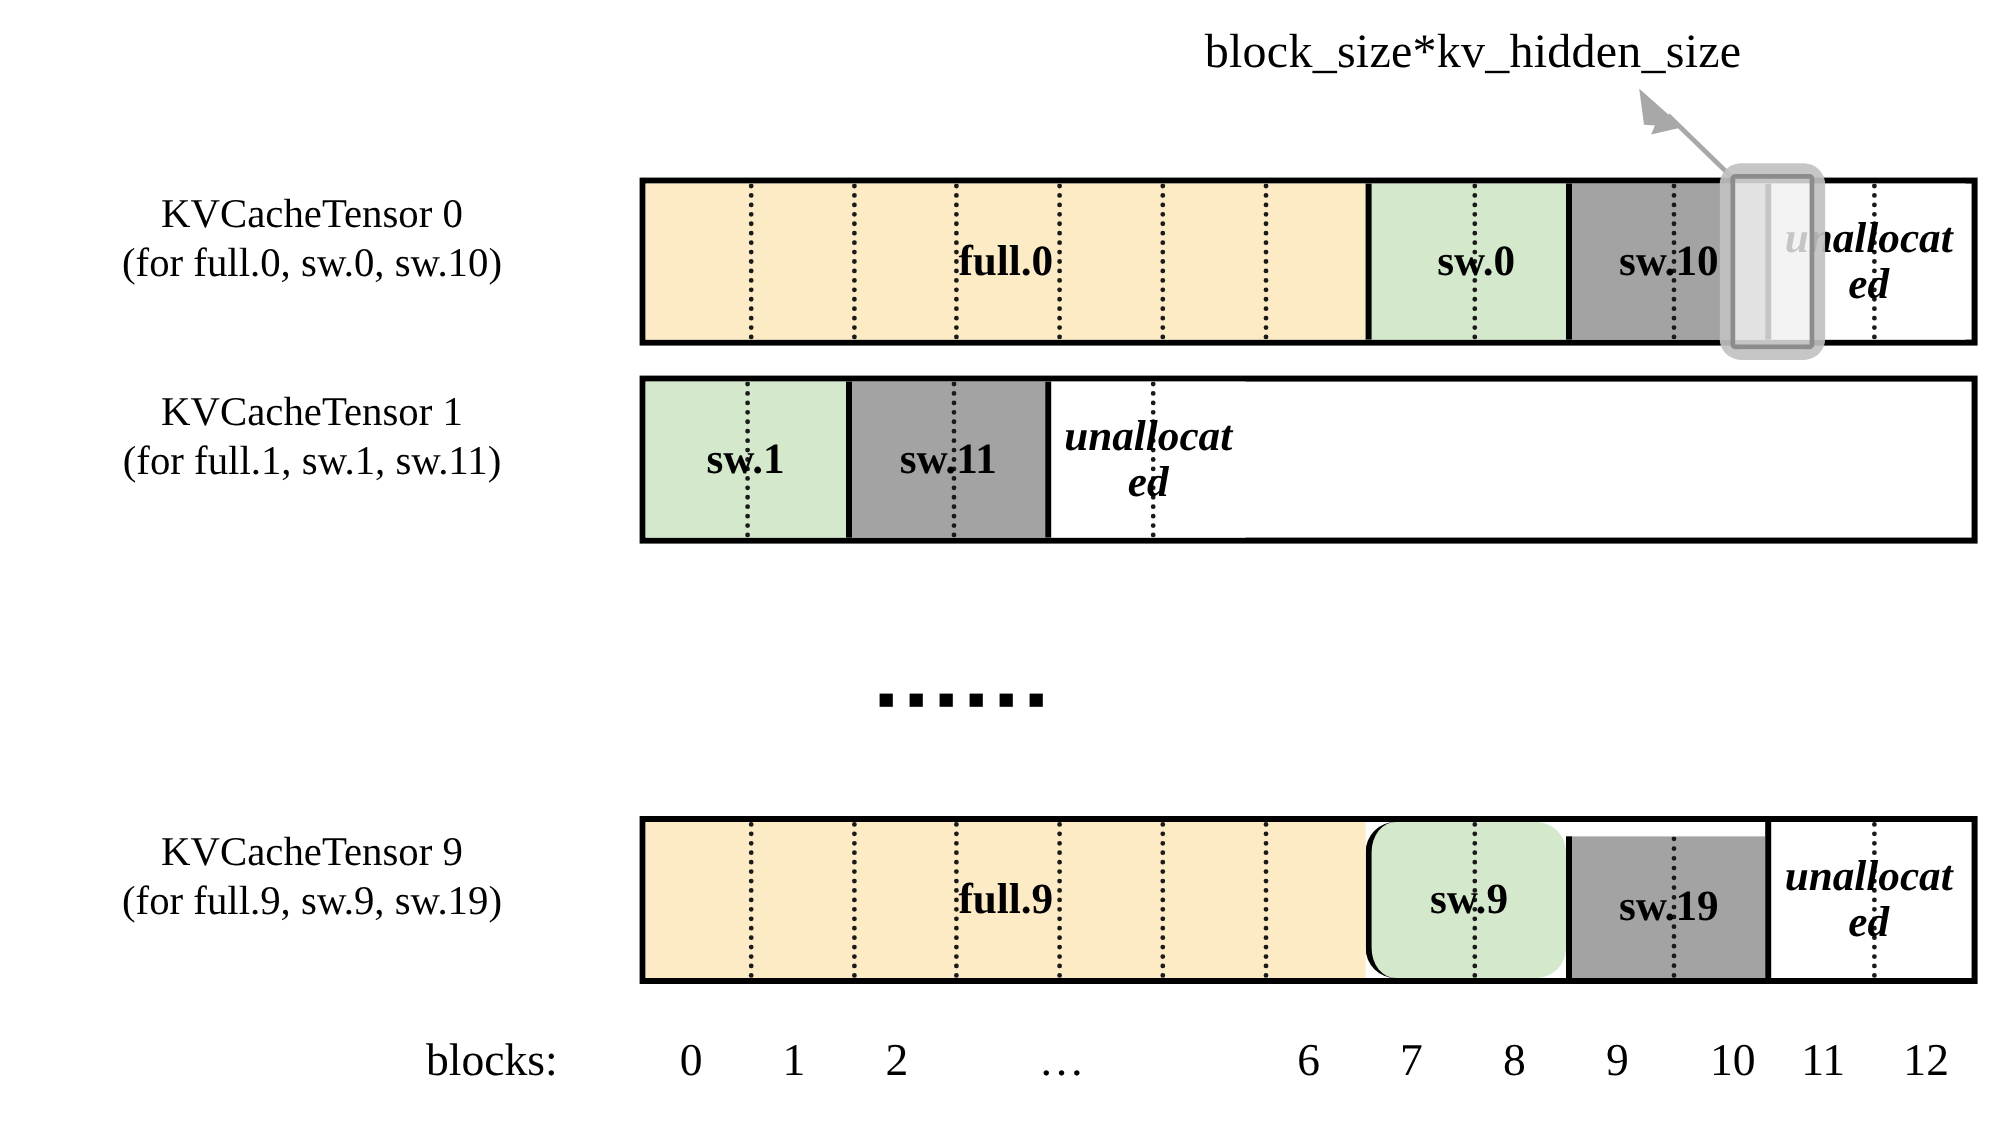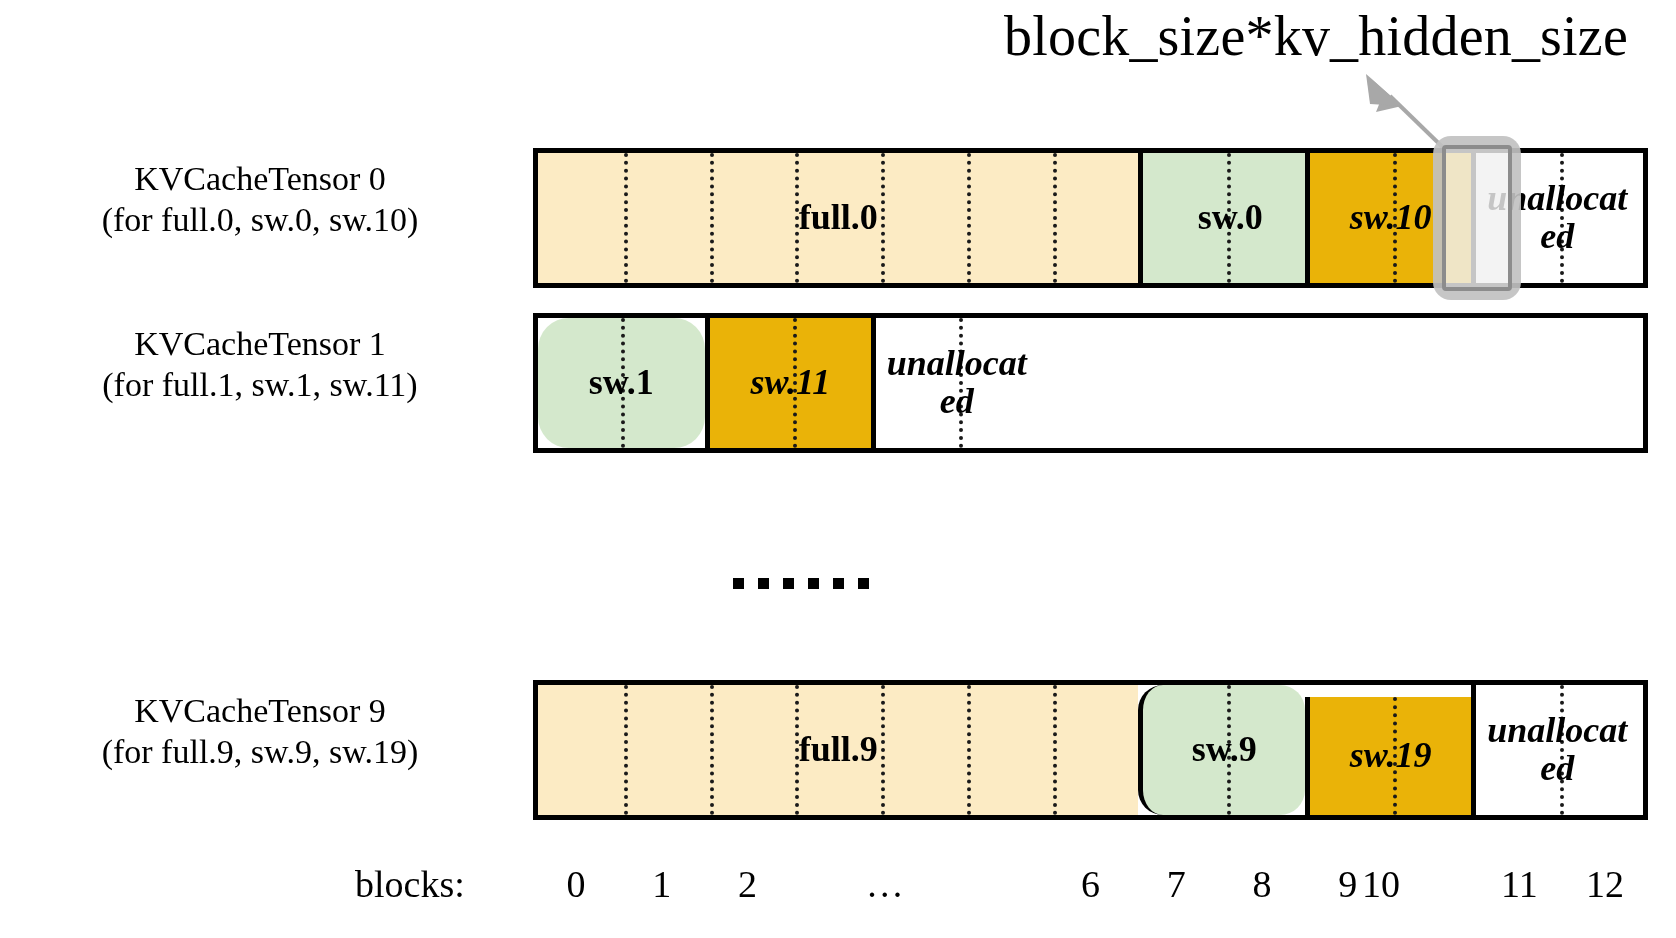--- a/index.html
+++ b/index.html
@@ -13,22 +13,22 @@
     position: relative;
     overflow: hidden;
     font-family: "Liberation Serif", "DejaVu Serif", serif;
     color: #000000;
   }
 
   
   #callout-label {
     position: absolute;
     left: 1004px;
-    top: 4px;
-    font-size: 56px;
+    top: 20px;
+    font-size: 40px;
     line-height: 1.15;
     white-space: nowrap;
     letter-spacing: 0.2px;
   }
 
   
   #callout-arrow {
     position: absolute;
     left: 1340px;
     top: 60px;
@@ -62,21 +62,21 @@
     font-weight: bold;
     font-size: 36px;
     line-height: 1.05;
     text-align: center;
     overflow: hidden;
   }
   .segment + .segment { border-left: 5px solid #000000; }
 
   .seg-full  { background: #FCEBC4; }
   .seg-sw-a  { background: #D4E8CC; }
-  .seg-sw-b  { background: #eab308; font-style: italic; }
+  .seg-sw-b  { background: #a3a3a3; }
   .seg-unalloc { background: #ffffff; font-style: italic; }
 
   .seg-label {
     position: relative;
     z-index: 2;
     padding: 0 4px;
     word-break: break-all;
   }
 
   
@@ -191,21 +191,21 @@
     <div class="segment seg-sw-b" style="width: 166.538px; flex: 0 0 auto;">
       <span class="block-divider" style="left: 83.2692px;"></span>
       <span class="seg-label">sw.10</span>
     </div>
     <div class="segment seg-unalloc" style="width: 166.538px; flex: 0 0 auto;">
       <span class="block-divider" style="left: 83.2692px;"></span>
       <span class="seg-label">unallocated</span>
     </div>
   </div>
 <div class="tensor-row" id="row-1">
-    <div class="segment seg-sw-a" style="width: 166.538px; flex: 0 0 auto; border-radius: 31px;">
+    <div class="segment seg-sw-a" style="width: 166.538px; flex: 0 0 auto;">
       <span class="block-divider" style="left: 83.2692px;"></span>
       <span class="seg-label">sw.1</span>
     </div>
     <div class="segment seg-sw-b" style="width: 166.538px; flex: 0 0 auto;">
       <span class="block-divider" style="left: 83.2692px;"></span>
       <span class="seg-label">sw.11</span>
     </div>
     <div class="segment seg-unalloc" style="width: 166.538px; flex: 0 0 auto;">
       <span class="block-divider" style="left: 83.2692px;"></span>
       <span class="seg-label">unallocated</span>
@@ -262,16 +262,16 @@
 <div id="blocks-axis">
   <div id="blocks-axis-title">blocks:</div>
 <div class="block-tick" style="left: 532.885px;">0</div>
     <div class="block-tick" style="left: 618.654px;">1</div>
     <div class="block-tick" style="left: 704.423px;">2</div>
     <div class="block-tick" style="left: 841.654px;">…</div>
     <div class="block-tick" style="left: 1047.5px;">6</div>
     <div class="block-tick" style="left: 1133.27px;">7</div>
     <div class="block-tick" style="left: 1219.04px;">8</div>
     <div class="block-tick" style="left: 1304.81px;">9</div>
-    <div class="block-tick" style="left: 1338px;">10</div>
+    <div class="block-tick" style="left: 1401px;">10</div>
     <div class="block-tick" style="left: 1476.35px;">11</div>
     <div class="block-tick" style="left: 1562.12px;">12</div>
   </div>
 
 </body></html>

